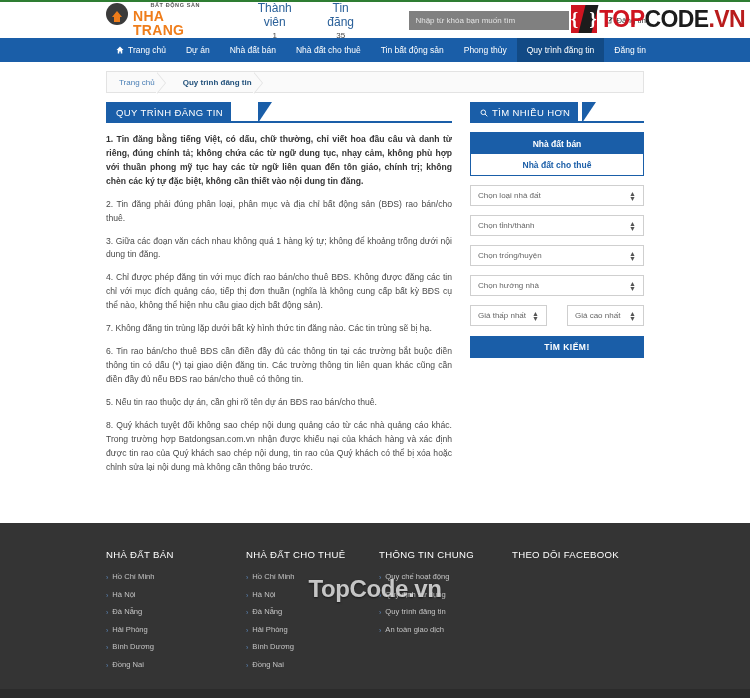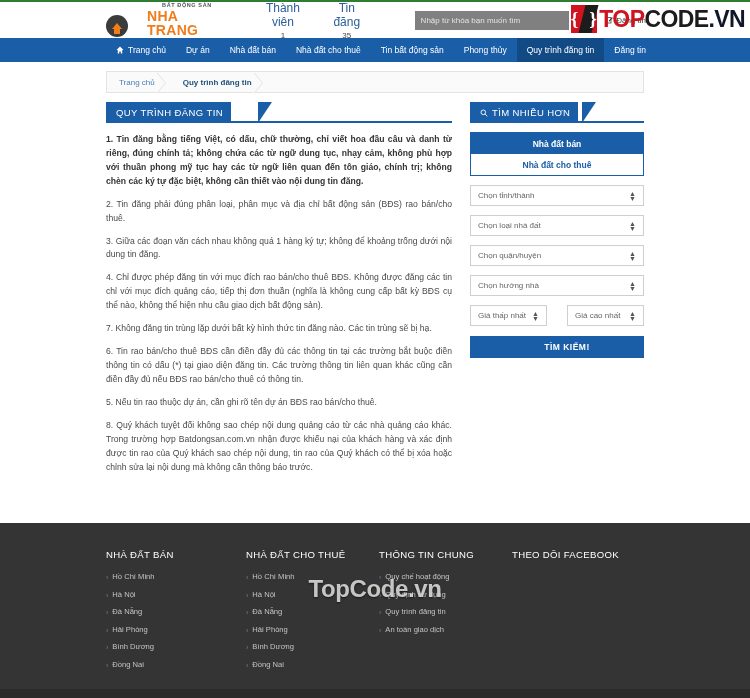--- a/index.html
+++ b/index.html
@@ -23,21 +23,21 @@
     align-items: center;
     position: relative;
   }
   .topbar-inner {
     width: 540px;
     margin-left: 106px;
     display: flex;
     align-items: center;
     height: 100%;
   }
-  .logo-wrap { display: flex; align-items: flex-end; gap: 19px; }
+  .logo-wrap { display: flex; align-items: flex-start; gap: 5px; }
   .logo-mark {
     width: 22px; height: 22px; border-radius: 50%;
     background: #3b3b3b;
     display: flex; align-items: center; justify-content: center;
     position: relative;
     flex: none;
   }
   .logo-mark .house {
     width: 0; height: 0;
     border-left: 5px solid transparent;
@@ -308,21 +308,21 @@
   .tc-brace .b1 { position: relative; z-index: 3; left: -6px; }
   .tc-brace .b2 { position: relative; z-index: 3; color: #fff; left: 5px; }
   .tc-word {
     font-size: 23px; font-weight: bold;
     letter-spacing: -.6px;
     margin-left: 2px;
     line-height: 1;
   }
   .tc-word .top { color: #cf1420; }
   .tc-word .code { color: #1c1c1c; }
-  .tc-word .vn { color: #0f172a; }
+  .tc-word .vn { color: #b91c1c; }
 </style>
 </head>
 <body>
 
 <div class="page">
 
   <div class="topbar">
     <div class="topbar-inner">
       <div class="logo-wrap">
         <div class="logo-mark">
@@ -451,29 +451,29 @@
       <div class="side-toggle">
         <div class="on">
           <span>Nhà đất bán</span>
         </div>
         <div class="off">
           <span>Nhà đất cho thuê</span>
         </div>
       </div>
 
       <div class="field">
+        <span>Chọn loại nhà đất</span>
+        <span class="arrows">▲<br>▼</span>
+      </div>
+      <div class="field">
         <span>Chọn tỉnh/thành</span>
         <span class="arrows">▲<br>▼</span>
       </div>
       <div class="field">
-        <span>Chọn loại nhà đất</span>
-        <span class="arrows">▲<br>▼</span>
-      </div>
-      <div class="field">
-        <span>Chọn quận/huyện</span>
+        <span>Chọn trống/huyện</span>
         <span class="arrows">▲<br>▼</span>
       </div>
       <div class="field">
         <span>Chọn hướng nhà</span>
         <span class="arrows">▲<br>▼</span>
       </div>
 
       <div class="field-row">
         <div class="field">
           <span>Giá thấp nhất</span>

